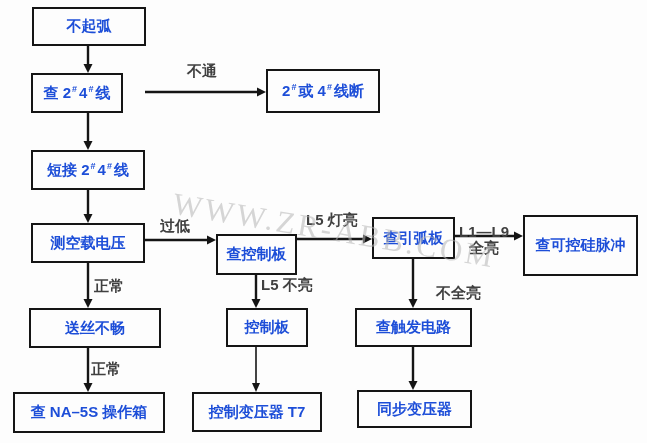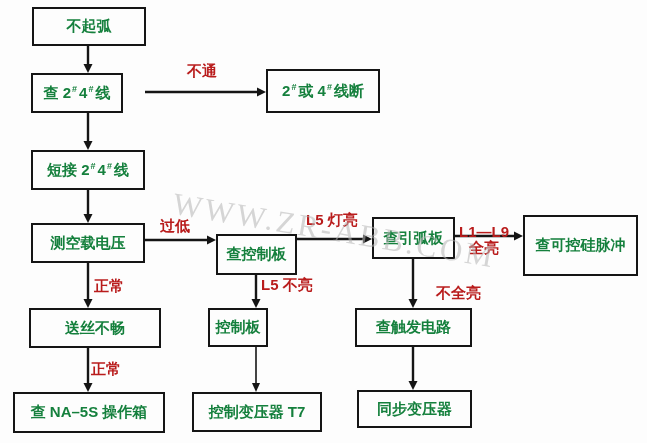--- a/index.html
+++ b/index.html
@@ -3,27 +3,27 @@
 <meta charset="utf-8">
 <style>
   html,body{margin:0;padding:0;background:#ffffff;}
   .stage{
     position:relative;width:647px;height:443px;background:#fdfdfd;
     font-family:"Liberation Sans","DejaVu Sans",sans-serif;overflow:hidden;
   }
   .node{
     position:absolute;border:2px solid #151515;background:#fdfdfd;
     display:flex;align-items:center;justify-content:center;
-    font-size:15px;font-weight:700;color:#15803d;white-space:nowrap;
+    font-size:15px;font-weight:700;color:#1d4ed8;white-space:nowrap;
     box-sizing:border-box;z-index:2;
   }
   .node .line{white-space:nowrap;}
   .sup{font-size:9px;vertical-align:super;margin:0 2px 0 1px;font-weight:700;}
   .elabel{
-    position:absolute;font-size:15px;font-weight:700;color:#b91c1c;
+    position:absolute;font-size:15px;font-weight:700;color:#404040;
     white-space:nowrap;z-index:3;
   }
   .connectors{position:absolute;left:0;top:0;z-index:1;pointer-events:none;}
   .connectors line{stroke:#151515;stroke-width:2.4;}
   .connectors polygon{fill:#151515;}
   .thin line{stroke-width:1.6;}
   .watermark{
     position:absolute;left:176px;top:186px;z-index:5;
     font-family:"Liberation Serif","DejaVu Serif",serif;
     font-size:31px;letter-spacing:3px;color:#b5b5b5;opacity:.55;
@@ -116,21 +116,21 @@
   </div>
 
   <div class="node" style="left:13px;top:392px;width:152px;height:41px">
     <span class="line">查 NA–5S 操作箱</span>
   </div>
 
   <div class="node" style="left:216px;top:234px;width:81px;height:41px">
     <span class="line">查控制板</span>
   </div>
 
-  <div class="node" style="left:208px;top:308px;width:60px;height:39px">
+  <div class="node" style="left:226px;top:308px;width:82px;height:39px">
     <span class="line">控制板</span>
   </div>
 
   <div class="node" style="left:192px;top:392px;width:130px;height:40px">
     <span class="line">控制变压器 T7</span>
   </div>
 
   <div class="node" style="left:372px;top:217px;width:83px;height:42px">
     <span class="line">查引弧板</span>
   </div>

